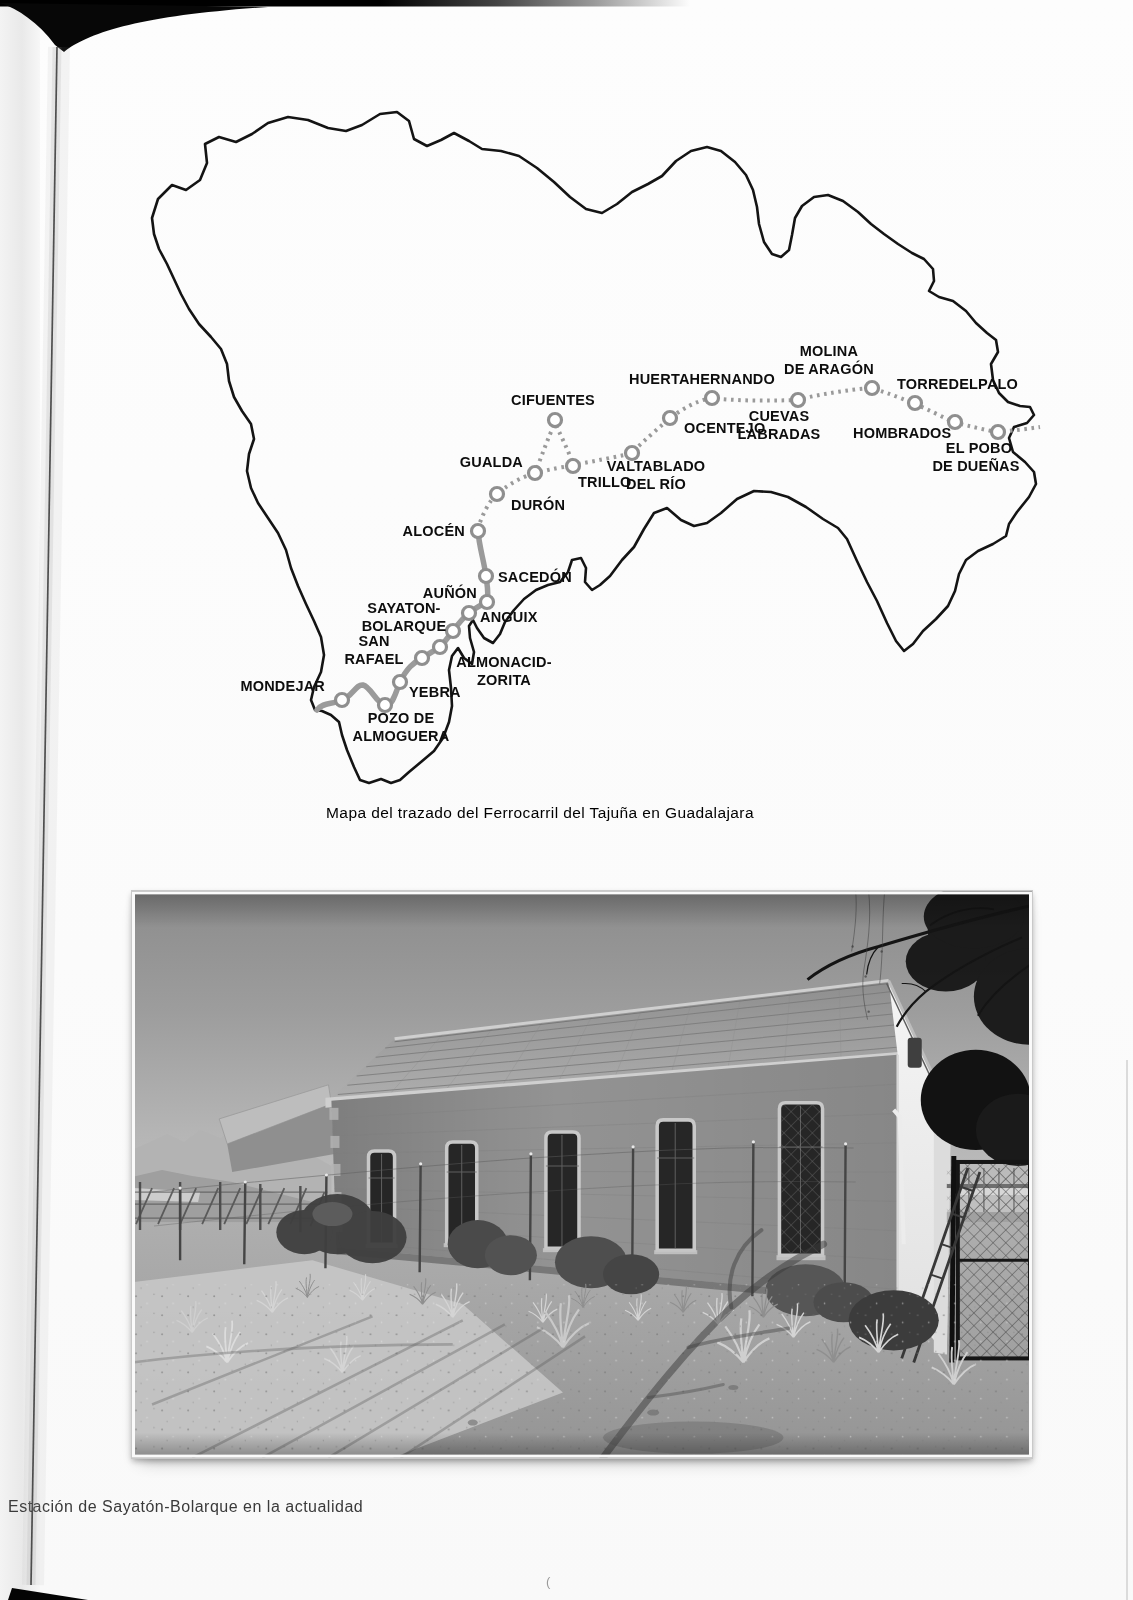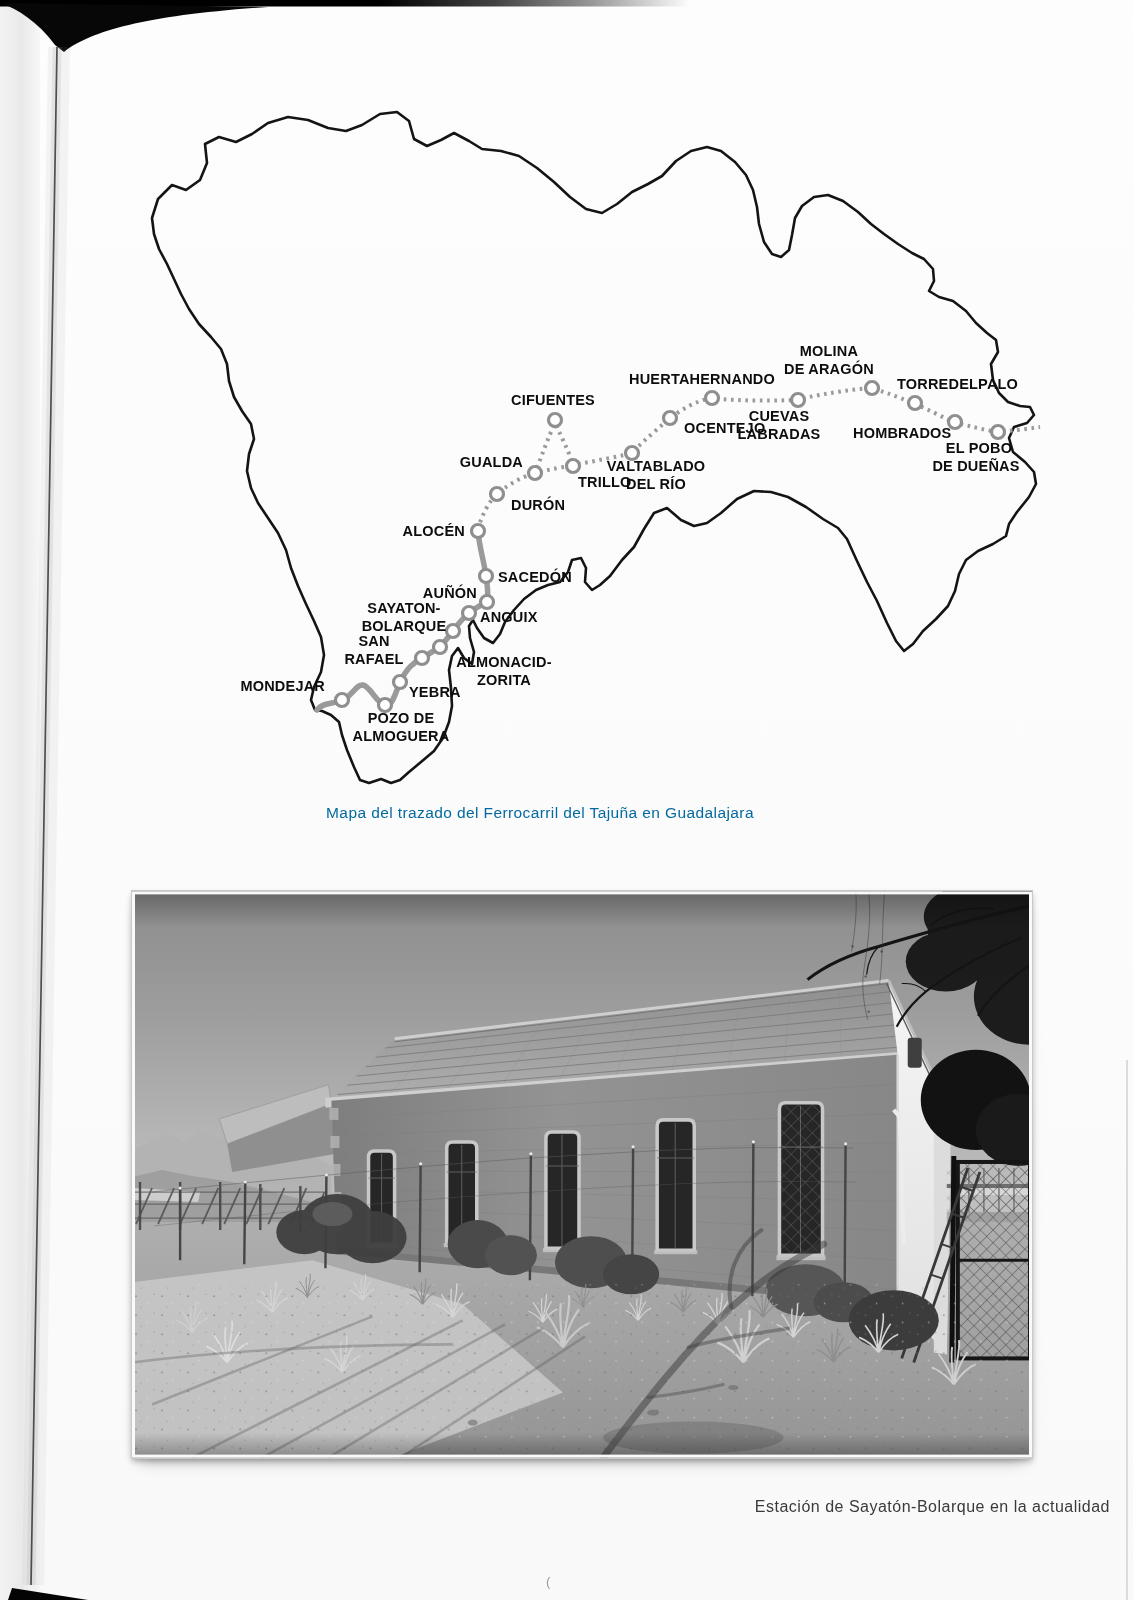--- a/index.html
+++ b/index.html
@@ -9,29 +9,29 @@
     font-family:"Liberation Sans",sans-serif;
   }
   .page-left-shade{
     position:absolute;left:0;top:0;width:40px;height:1600px;
     background:linear-gradient(to right,#f3f3f3,#e9e9e9 55%,#f7f7f7);
   }
   .map-svg{position:absolute;left:0;top:0;}
   .st-label{font:bold 14.5px "Liberation Sans",sans-serif;letter-spacing:.2px;fill:#0d0d0d;}
   .map-caption{
     position:absolute;left:140px;top:804px;width:800px;text-align:center;
-    font-size:15.5px;letter-spacing:.4px;color:#0369a1;
+    font-size:15.5px;letter-spacing:.4px;color:#000000;
   }
   .photo{
     position:absolute;left:132px;top:891px;width:900px;height:567px;
     background:#a9a9a9;outline:1px solid #c9c9c9;
     box-shadow:0 3px 6px rgba(0,0,0,.30), 0 10px 16px -8px rgba(0,0,0,.30);
   }
   .photo-caption{
-    position:absolute;left:0;top:1497px;width:1110px;text-align:right;
+    position:absolute;left:8px;top:1497px;width:1110px;text-align:left;
     font-size:16px;letter-spacing:.5px;line-height:20px;color:#3a3a3a;
   }
   .stray-mark{position:absolute;left:546px;top:1574px;color:#9a9a9a;font-size:13px;}
   .right-edge-line{
     position:absolute;left:1126px;top:1060px;width:2px;height:540px;
     background:#c6c6c6;opacity:.6;
   }
   .artifacts{position:absolute;left:0;top:0;pointer-events:none;}
 </style>
 </head>

